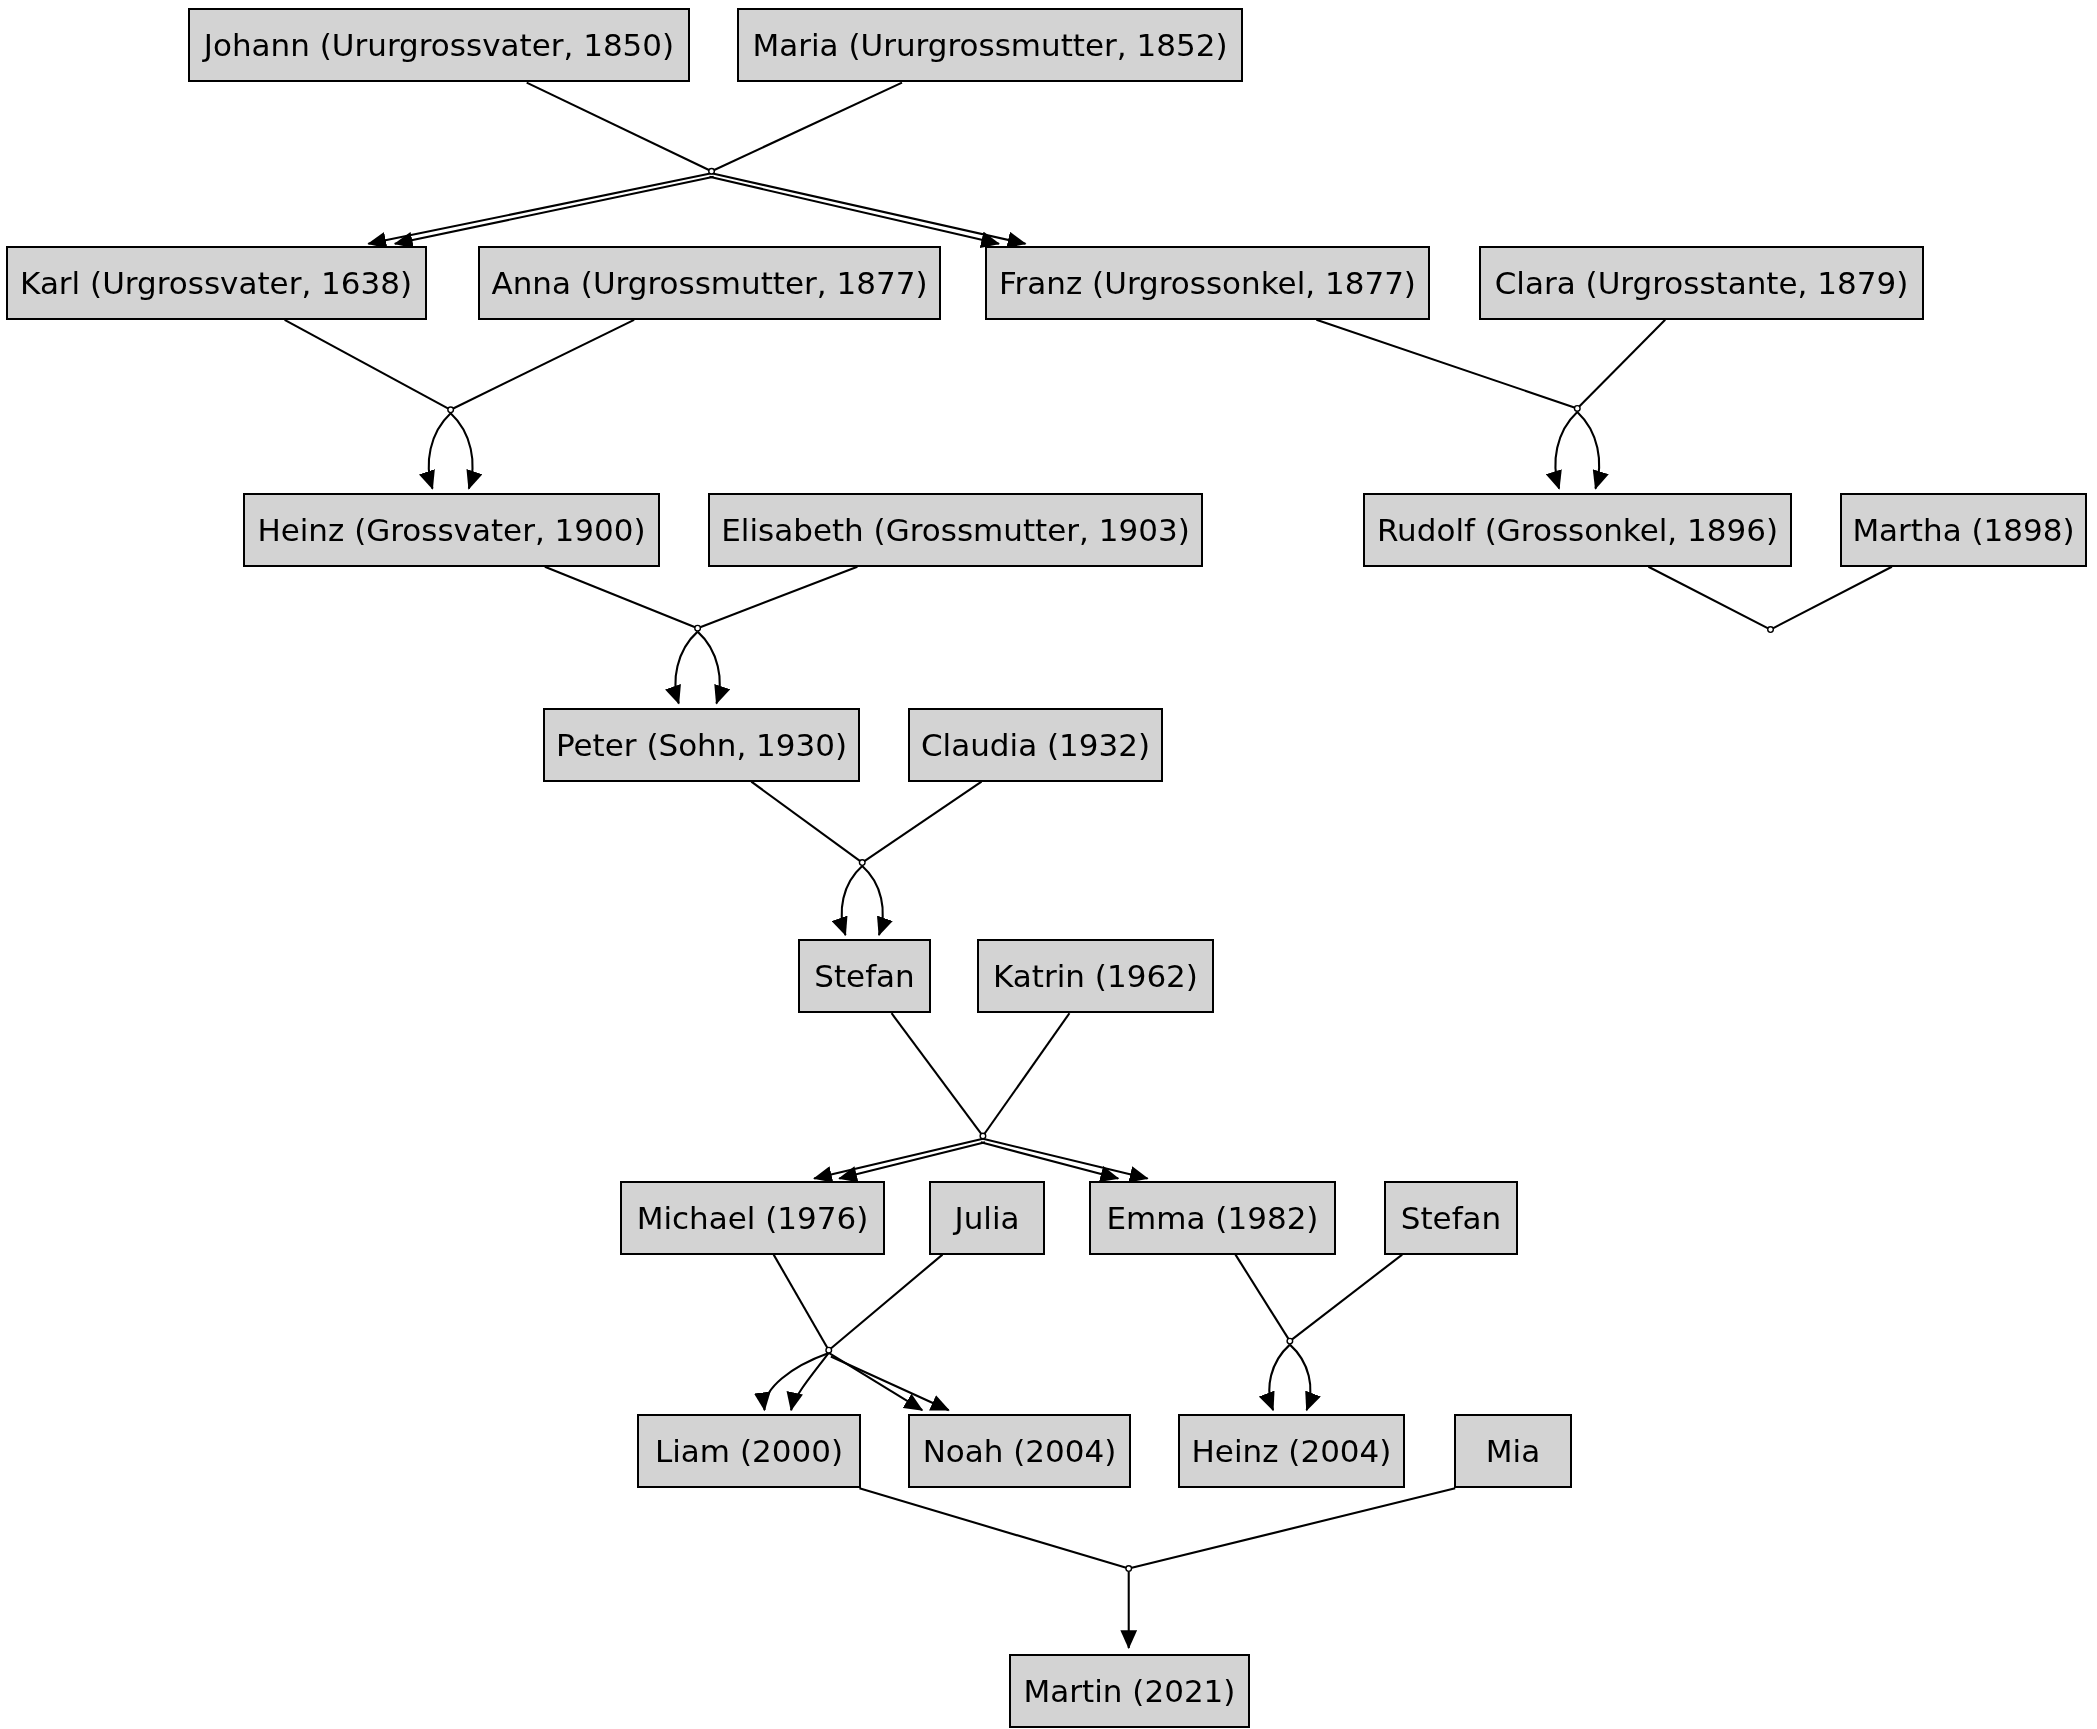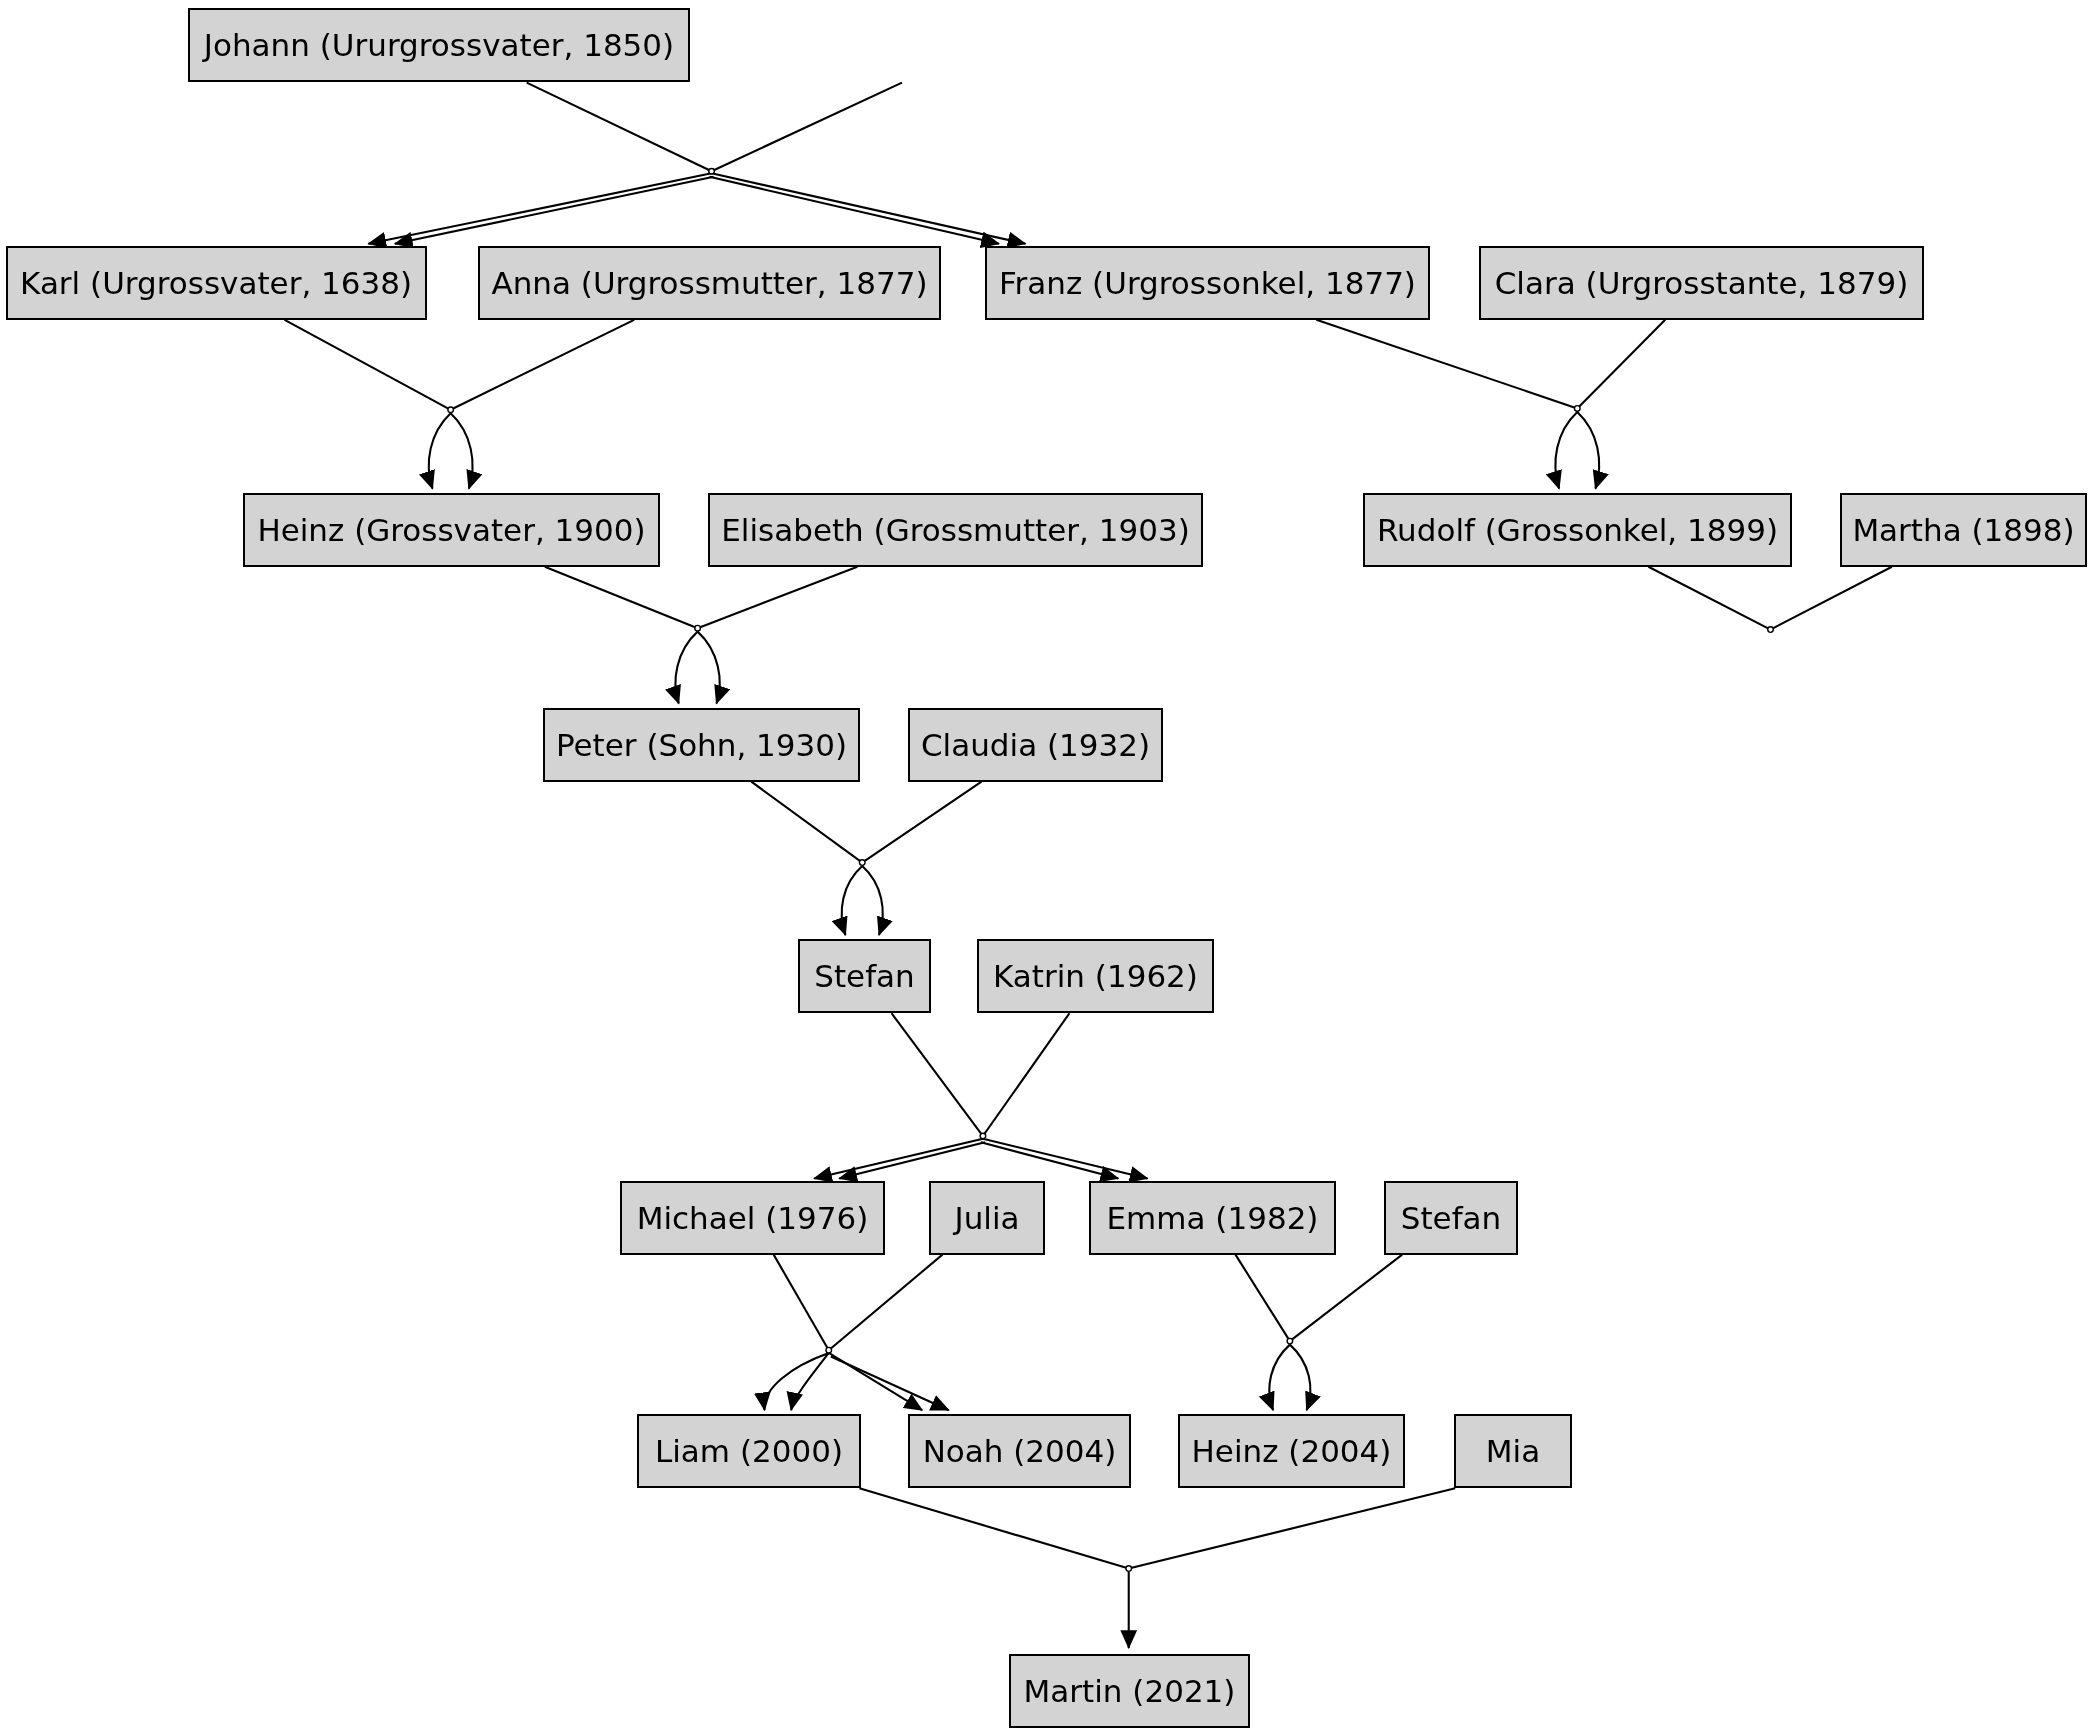--- a/index.html
+++ b/index.html
@@ -125,29 +125,30 @@
       <circle class="jdot" cx="1000" cy="900" r="4"></circle>
       <circle class="jdot" cx="1236" cy="1236" r="4"></circle>
       <circle class="jdot" cx="1409" cy="1628" r="4"></circle>
       <circle class="jdot" cx="1188" cy="1935" r="4"></circle>
       <circle class="jdot" cx="1849" cy="1922" r="4"></circle>
       <circle class="jdot" cx="1618" cy="2248" r="4"></circle>
     </g>
   </svg>
 
   <div class="node" style="left:188px;top:8.4px;width:502px">Johann (Ururgrossvater, 1850)</div>
+  <div class="node" style="left:737px;top:8.4px;width:506px">Maria (Ururgrossmutter, 1852)</div>
 
   <div class="node" style="left:5.6px;top:246px;width:421px">Karl (Urgrossvater, 1638)</div>
   <div class="node" style="left:478px;top:246px;width:463px">Anna (Urgrossmutter, 1877)</div>
   <div class="node" style="left:985px;top:246px;width:445px">Franz (Urgrossonkel, 1877)</div>
   <div class="node" style="left:1479px;top:246px;width:445px">Clara (Urgrosstante, 1879)</div>
 
   <div class="node" style="left:243px;top:493px;width:417px">Heinz (Grossvater, 1900)</div>
   <div class="node" style="left:708px;top:493px;width:495px">Elisabeth (Grossmutter, 1903)</div>
-  <div class="node" style="left:1363px;top:493px;width:429px">Rudolf (Grossonkel, 1899)</div>
+  <div class="node" style="left:1363px;top:493px;width:429px">Rudolf (Grossonkel, 1896)</div>
   <div class="node" style="left:1840px;top:493px;width:247px">Martha (1898)</div>
 
   <div class="node" style="left:543px;top:708px;width:317px">Peter (Sohn, 1930)</div>
   <div class="node" style="left:908px;top:708px;width:255px">Claudia (1932)</div>
 
   <div class="node" style="left:798px;top:939px;width:133px">Stefan</div>
   <div class="node" style="left:977px;top:939px;width:237px">Katrin (1962)</div>
 
   <div class="node" style="left:620px;top:1181px;width:265px">Michael (1976)</div>
   <div class="node" style="left:929px;top:1181px;width:116px">Julia</div>

